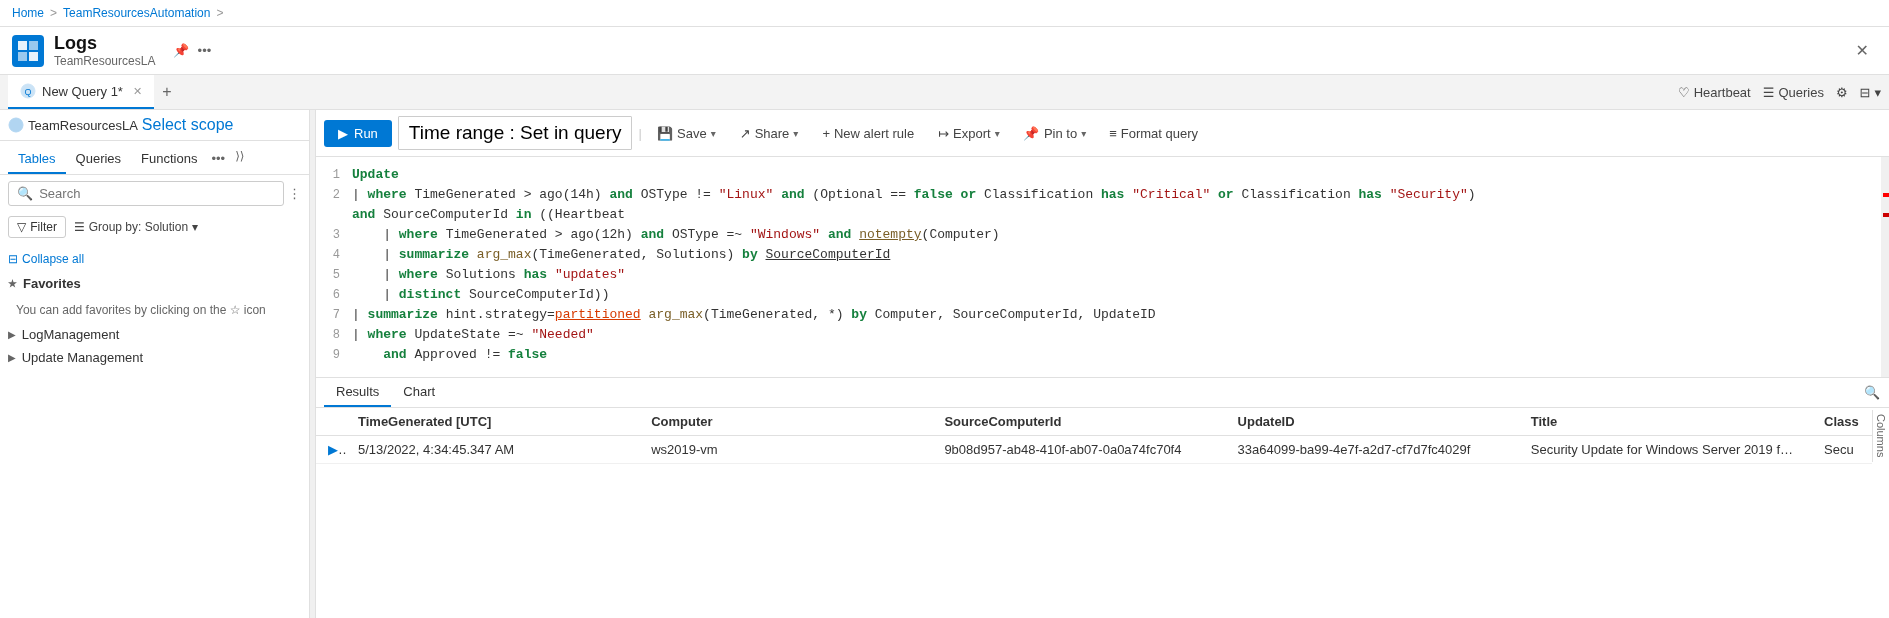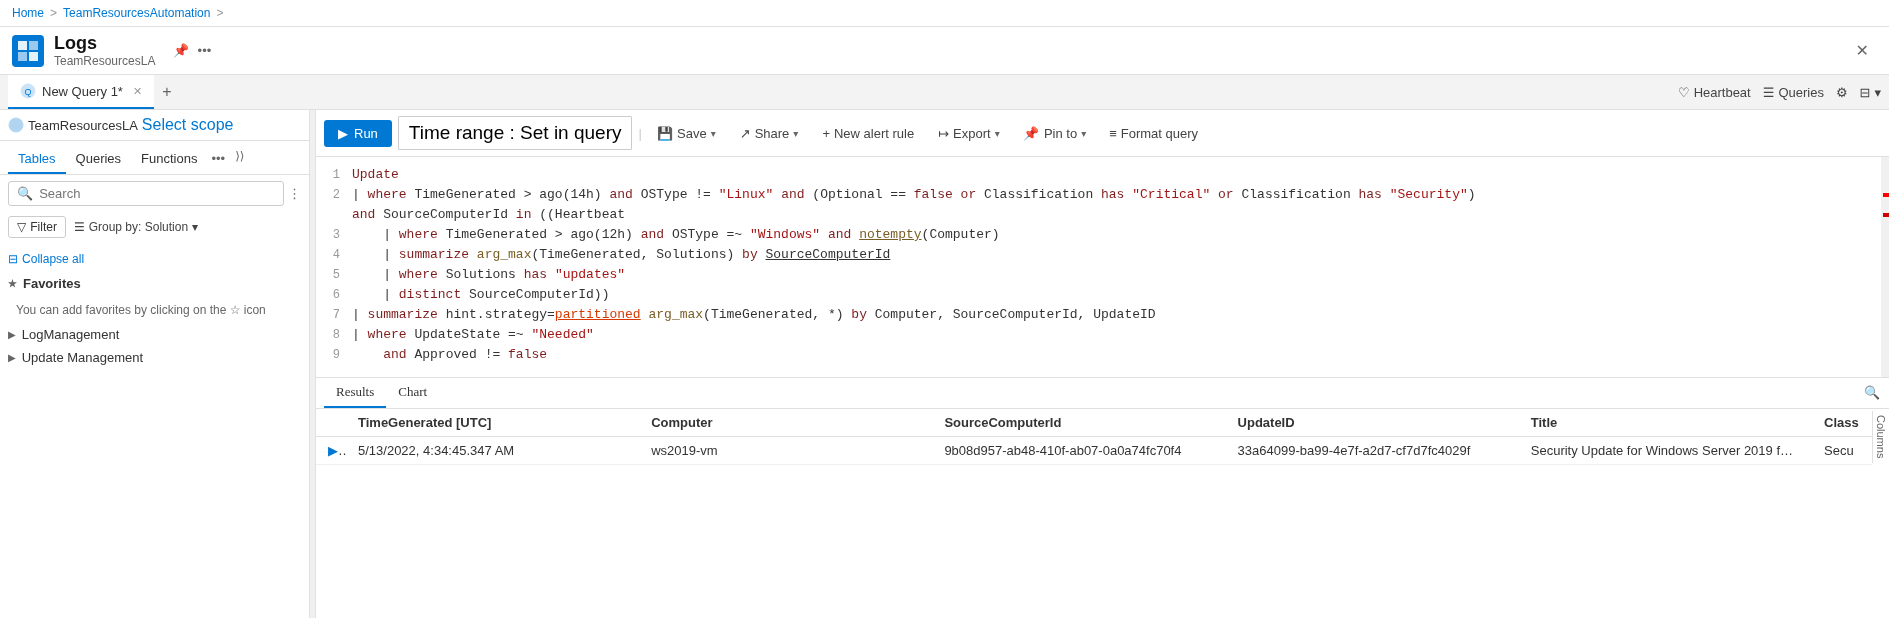--- a/index.html
+++ b/index.html
@@ -61,28 +61,28 @@
     .toolbar-sep { color: #ccc; }
     .toolbar-action { display: flex; align-items: center; gap: 4px; padding: 5px 8px; cursor: pointer; font-size: 13px; color: #444; border: 1px solid transparent; border-radius: 3px; }
     .toolbar-action .chevron { font-size: 10px; color: #666; }
     .format-btn { display: flex; align-items: center; gap: 4px; cursor: pointer; font-size: 13px; color: #444; }
 
     
     .code-editor { flex: 1; overflow: auto; padding: 8px 0; background: #fff; font-family: 'Consolas', 'Courier New', monospace; font-size: 13px; position: relative; }
     .code-line { display: flex; align-items: flex-start; min-height: 20px; }
     .line-num { width: 36px; text-align: right; padding-right: 12px; color: #999; font-size: 12px; user-select: none; flex-shrink: 0; line-height: 20px; }
     .line-content { flex: 1; white-space: pre; line-height: 20px; }
-    .kw { color: #7f1d1d; }
+    .kw { color: #15803d; font-weight: bold; }
     .str { color: #a31515; }
     .fn { color: #795e26; }
     .underline { text-decoration: underline; }
 
     
     .results-area { border-top: 1px solid #e0e0e0; }
-    .results-tabs { display: flex; align-items: center; padding: 0 8px; border-bottom: 1px solid #e0e0e0; gap: 0; font-family: Liberation Serif, serif; }
+    .results-tabs { display: flex; align-items: center; padding: 0 8px; border-bottom: 1px solid #e0e0e0; gap: 0; }
     .results-tab { padding: 6px 12px; cursor: pointer; font-size: 13px; border-bottom: 2px solid transparent; }
     .results-tab.active { border-bottom: 2px solid #0078d4; font-weight: 500; }
     .results-search-icon { margin-left: auto; color: #666; cursor: pointer; }
     .results-table { width: 100%; border-collapse: collapse; font-size: 13px; }
     .results-table th { padding: 6px 12px; text-align: left; border-bottom: 1px solid #e0e0e0; font-weight: 600; color: #333; white-space: nowrap; }
     .results-table td { padding: 6px 12px; border-bottom: 1px solid #f0f0f0; white-space: nowrap; overflow: hidden; text-overflow: ellipsis; max-width: 300px; }
     .expand-btn { color: #0078d4; cursor: pointer; }
     .red-indicator { position: absolute; right: 0; width: 6px; height: 4px; background: red; }
     .columns-label { writing-mode: vertical-rl; font-size: 11px; color: #666; padding: 4px 2px; border-left: 1px solid #e0e0e0; cursor: pointer; }
     .sidebar-toggle-bar { width: 6px; background: #f0f0f0; border-right: 1px solid #e0e0e0; cursor: col-resize; }

